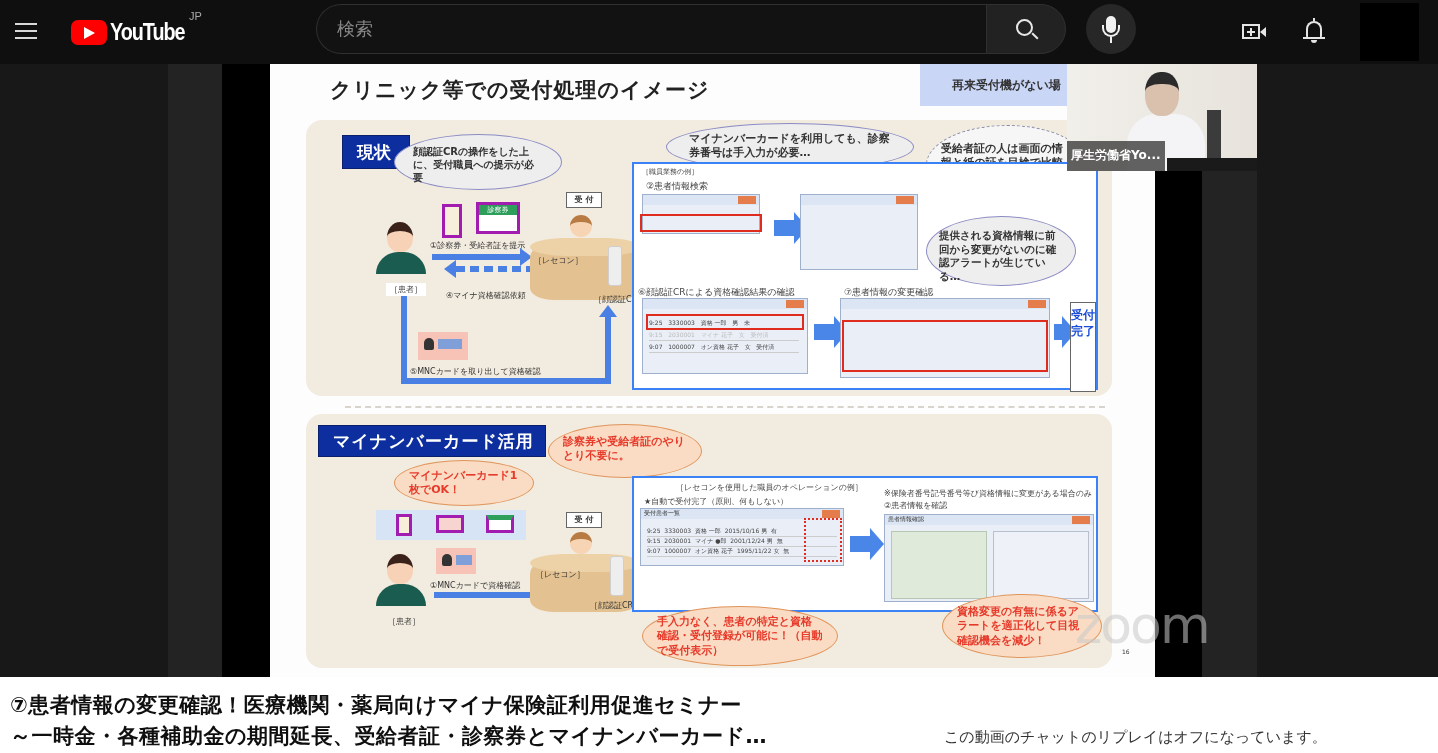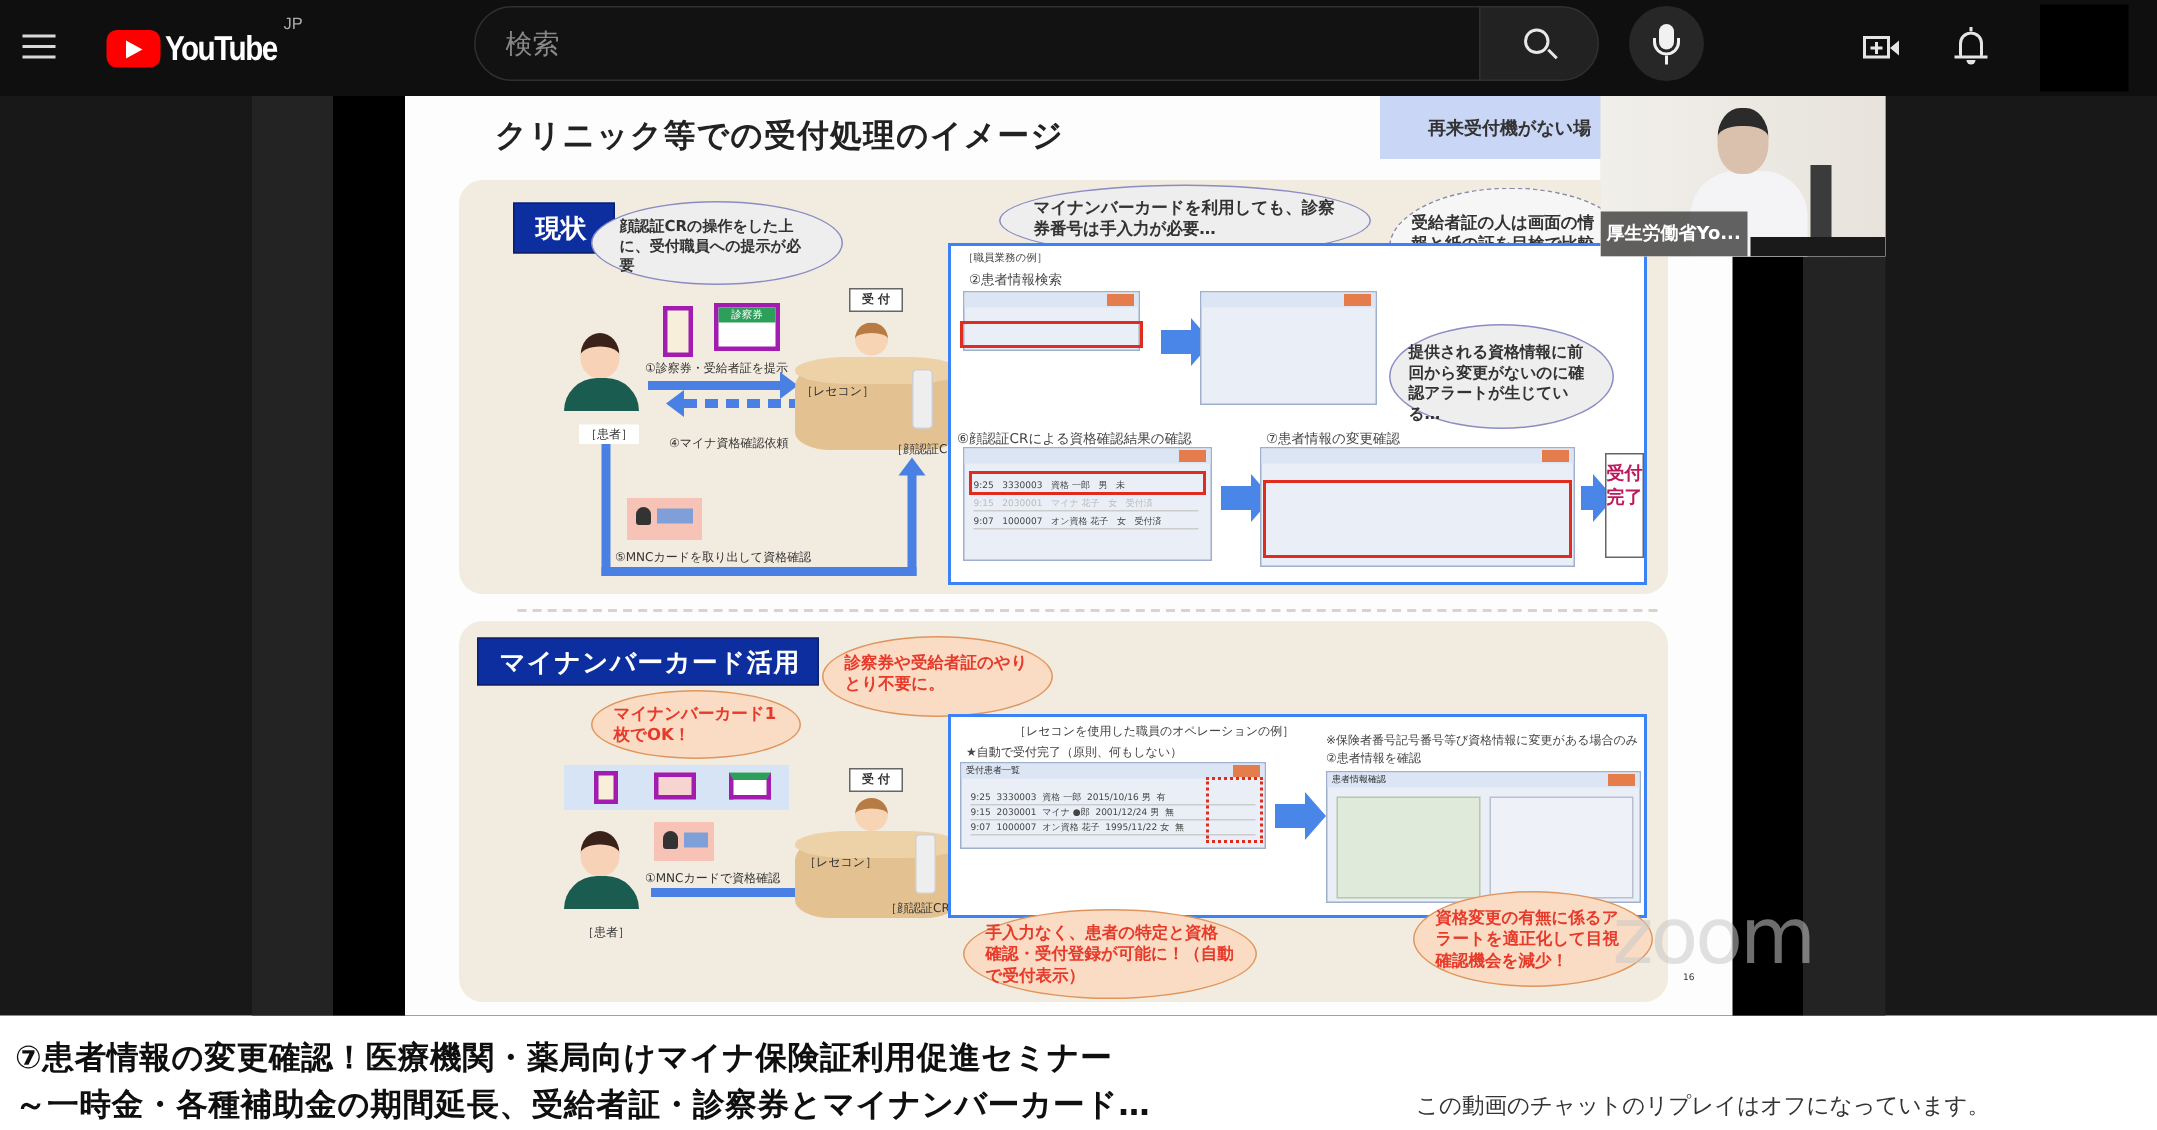--- a/index.html
+++ b/index.html
@@ -89,21 +89,21 @@
   .card-pink .face { position: absolute; left: 6px; top: 6px; width: 10px; height: 12px; background: #333; border-radius: 5px 5px 2px 2px; }
   .card-pink .bar { position: absolute; left: 20px; top: 7px; width: 24px; height: 10px; background: #7f9fd8; }
 
   .screen-frame { position: absolute; background: #fff; border: 2px solid #3b82f6; }
   .win { position: absolute; background: #e9eef7; border: 1px solid #9fb0cc; }
   .win .title { height: 10px; background: #dbe5f3; font-size: 6px; color: #333; padding-left: 3px; }
   .win .close { position: absolute; right: 3px; top: 1px; width: 18px; height: 8px; background: #e47c4b; }
   .red-box { position: absolute; border: 2px solid #e02b1f; }
   .red-dash { position: absolute; border: 2px dotted #e02b1f; }
   .caption { position: absolute; font-size: 9px; color: #444; white-space: nowrap; }
-  .done-box { position: absolute; width: 26px; height: 70px; border: 1px solid #666; background: #fff; font-size: 12px; font-weight: bold; text-align: center; line-height: 16px; padding-top: 4px; color: #be185d; }
+  .done-box { position: absolute; width: 26px; height: 90px; border: 1px solid #666; background: #fff; font-size: 12px; font-weight: bold; text-align: center; line-height: 16px; padding-top: 4px; color: #1d4ed8; }
   .row { position: absolute; font-size: 6px; color: #444; border-bottom: 1px solid #ccc; white-space: nowrap; }
   .slide-page { position: absolute; left: 852px; top: 584px; font-size: 6px; color: #333; }
 
   .zoom-watermark { position: absolute; left: 1075px; top: 595px; font-size: 52px; color: rgba(200,200,200,0.55); font-family: "DejaVu Sans", sans-serif; letter-spacing: -2px; }
 
   .presenter { position: absolute; left: 1067px; top: 64px; width: 190px; height: 107px; background: #ebe7e1; overflow: hidden; }
   .presenter .wall { position: absolute; left: 0; top: 0; width: 190px; height: 107px; background: linear-gradient(90deg, #f1efea 0%, #e7e3dc 100%); }
   .presenter .p-head { position: absolute; left: 78px; top: 8px; width: 34px; height: 44px; background: #d9c1ae; border-radius: 45%; border-top: 12px solid #2b2b2b; }
   .presenter .p-body { position: absolute; left: 60px; top: 50px; width: 78px; height: 60px; background: #f4f4f6; border-radius: 30px 30px 0 0; }
   .presenter .chair { position: absolute; left: 140px; top: 46px; width: 14px; height: 58px; background: #3b3b3b; }

